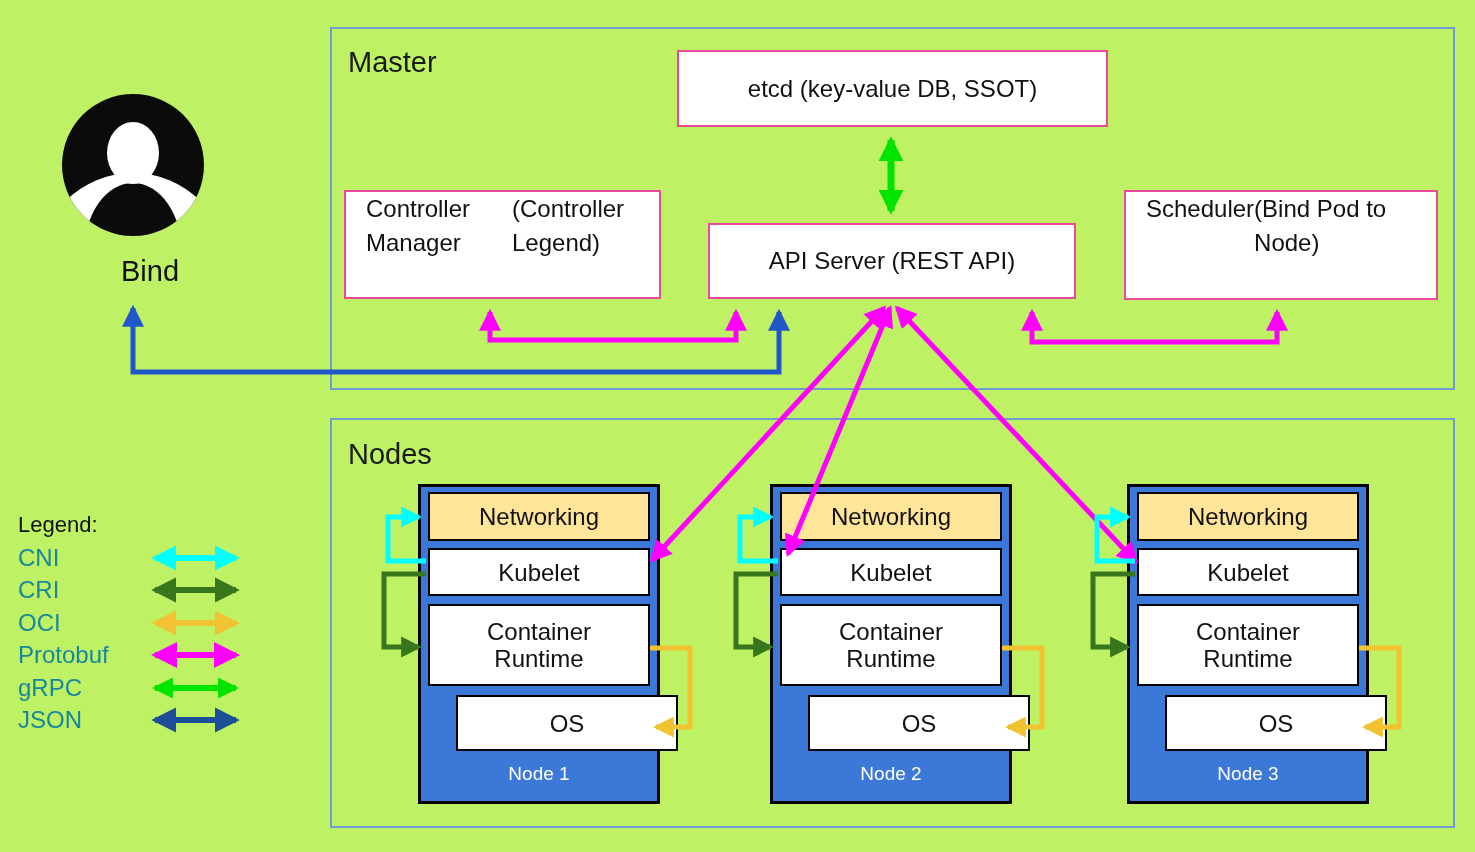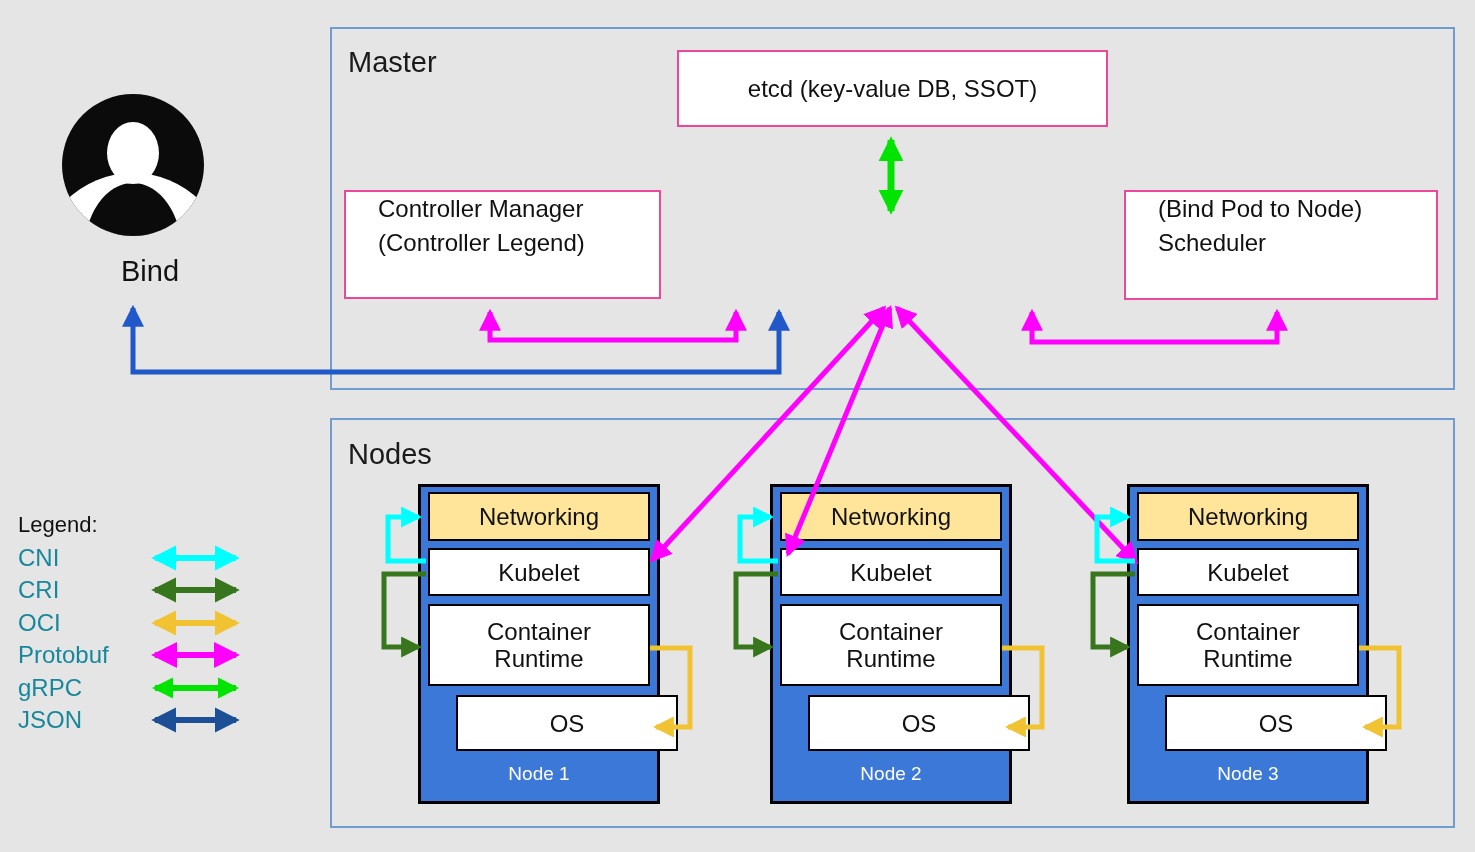--- a/index.html
+++ b/index.html
@@ -1,23 +1,23 @@
 <!DOCTYPE html>
 <html><head>
 <meta charset="utf-8">
 <style>
   html,body{margin:0;padding:0;background:#ffffff;}
-  .canvas{position:relative;width:1475px;height:852px;background:#e5e5e5;overflow:hidden;
+  .canvas{position:relative;width:1475px;height:852px;background:#bef264;overflow:hidden;
           font-family:"Liberation Sans", sans-serif;color:#111;}
   .panel{position:absolute;border:2px solid #6f9bcf;background:transparent;box-sizing:border-box;}
   .panel-title{position:absolute;font-size:29px;color:#1a1a1a;}
   .obox{position:absolute;border:2px solid #ec4899;background:#fff;box-sizing:border-box;
         font-size:24px;color:#111;}
   .obox.center{display:flex;align-items:center;justify-content:center;text-align:center;}
-  .obox.left2{display:flex;flex-direction:column;justify-content:flex-start;padding-left:32px;line-height:34px;}
+  .obox.left2{display:flex;flex-direction:row;justify-content:flex-end;padding-left:20px;line-height:34px;}
   .stack{position:absolute;top:484px;width:242px;height:320px;background:#3c78d8;
          border:3px solid #000;box-sizing:border-box;}
   .layer{position:absolute;left:7px;width:222px;border:2px solid #000;background:#fff;
          box-sizing:border-box;display:flex;flex-direction:column;align-items:center;justify-content:center;
          font-size:24px;text-align:center;line-height:27px;}
   .layer.networking{top:5px;height:49px;background:#ffe599;}
   .layer.kubelet{top:61px;height:48px;}
   .layer.runtime{top:117px;height:82px;}
   .layer.os{top:208px;height:56px;margin-left:28px;}
   .stack-label{position:absolute;left:0;top:276px;width:100%;text-align:center;color:#fff;font-size:19px;}
@@ -55,23 +55,26 @@
   </div>
   <div class="user-label" style="left:83px;top:255px;width:134px">Bind</div>
 
   <div class="obox center" style="left:677px;top:50px;width:431px;height:77px">
     <span>etcd (key-value DB, SSOT)</span>
   </div>
   <div class="obox left2" style="left:344px;top:190px;width:317px;height:109px">
     <span>Controller Manager</span>
     <span>(Controller Legend)</span>
   </div>
+  <div class="obox center" style="left:708px;top:223px;width:368px;height:76px">
+    <span>API Server (REST API)</span>
+  </div>
   <div class="obox left2" style="left:1124px;top:190px;width:314px;height:110px">
+    <span>Scheduler</span>
     <span>(Bind Pod to Node)</span>
-    <span>Scheduler</span>
   </div>
 
   <div class="stack" style="left:418px">
     <div class="layer networking">
         <span>Networking</span>
       </div>
     <div class="layer kubelet">
         <span>Kubelet</span>
       </div>
     <div class="layer runtime">

